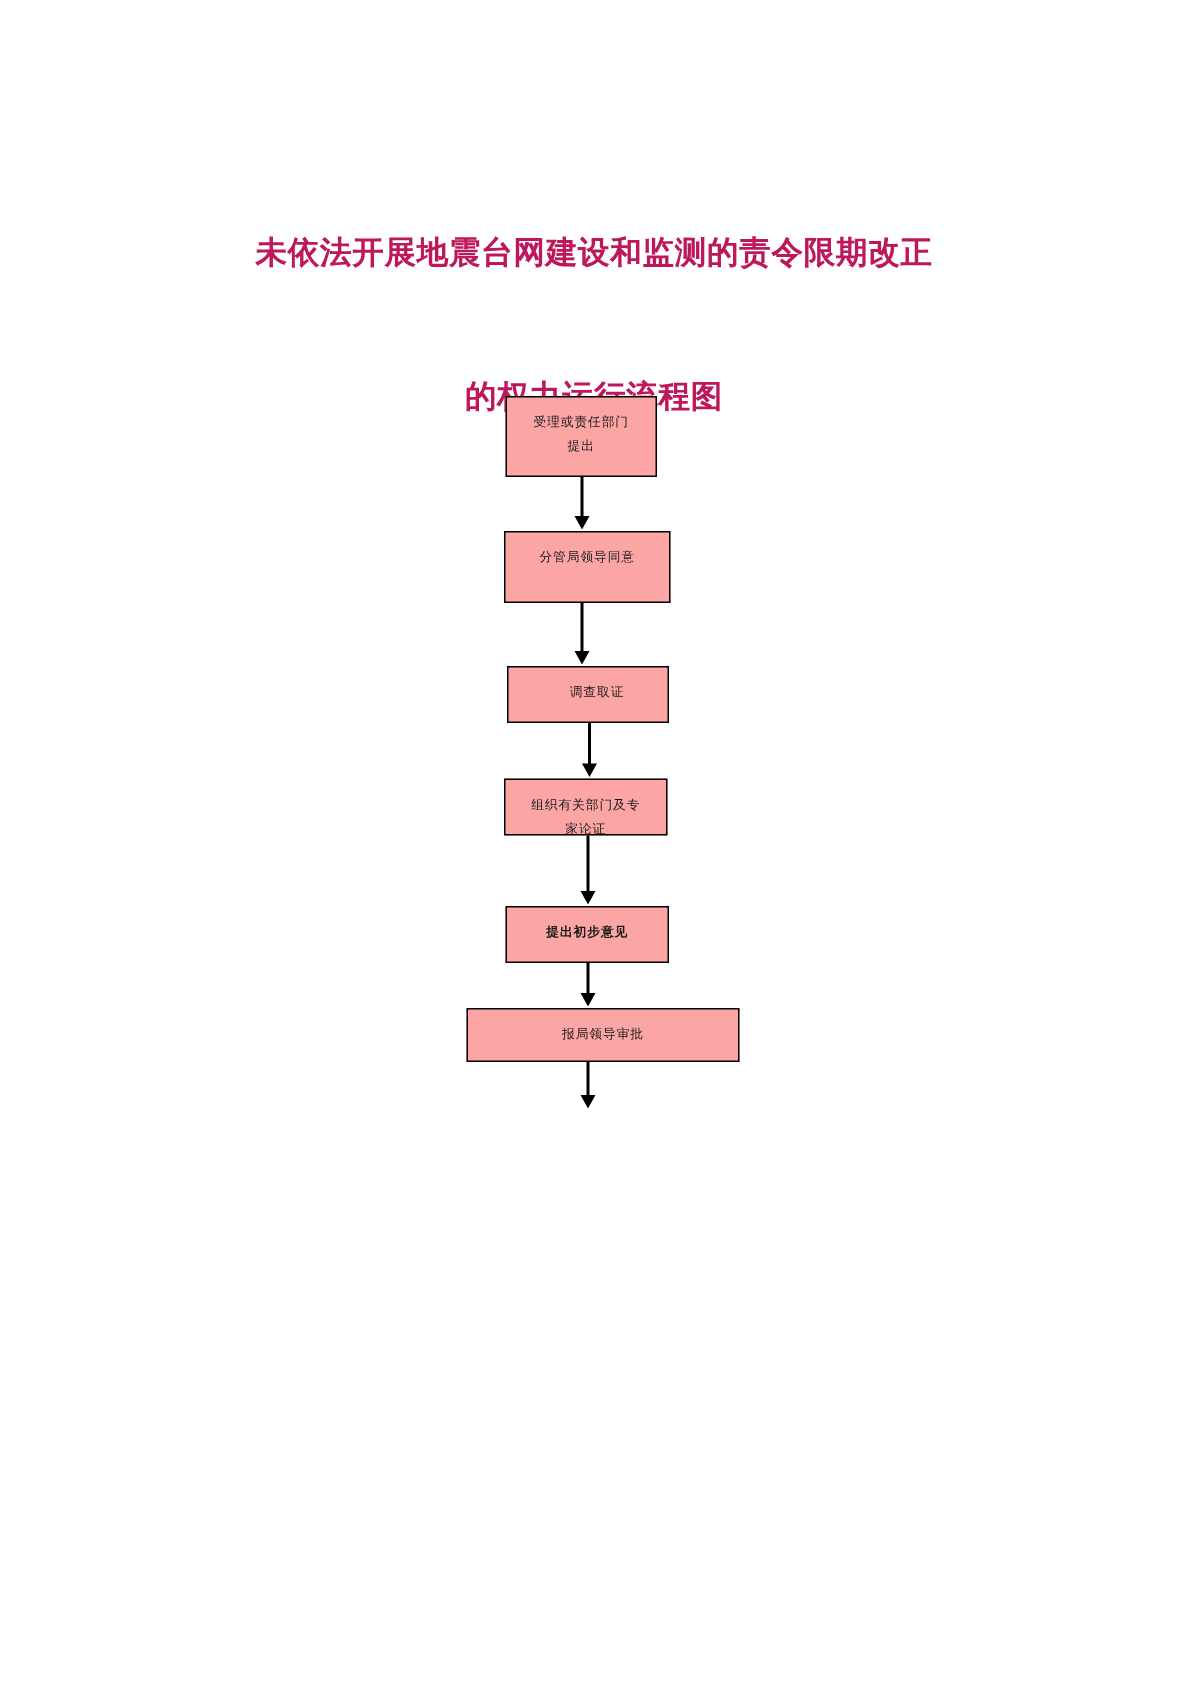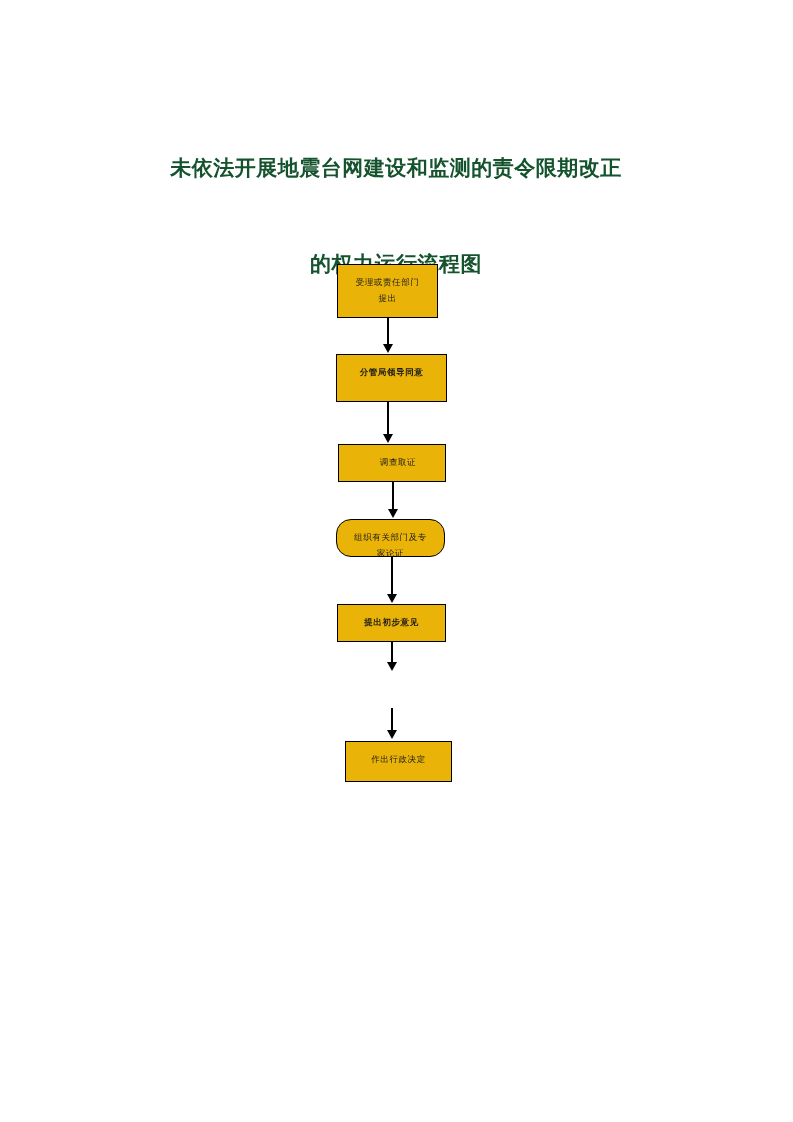--- a/index.html
+++ b/index.html
@@ -27,62 +27,62 @@
     position: absolute;
     left: 96px;
     top: 96px;
     width: 600px;
     text-align: center;
     font-size: 21px;
     font-weight: bold;
     line-height: 48px;
     letter-spacing: 0.5px;
     font-family: "DejaVu Sans", "Liberation Sans", sans-serif;
-    color: #14532d;
+    color: #be185d;
     white-space: pre-line;
   }
   .title-line {
     display: block;
   }
 
   
   .flowchart {
     position: absolute;
     left: 0;
     top: 0;
     width: 793px;
     height: 1122px;
   }
 
   .node {
     position: absolute;
     box-sizing: border-box;
     border: 1.6px solid #000000;
-    background: #eab308;
+    background: #fca5a5;
     display: flex;
     justify-content: center;
     align-items: flex-start;
     text-align: center;
   }
   .node-label {
     display: block;
     font-size: 8.5px;
     line-height: 16px;
     letter-spacing: 0.6px;
     color: #1a1a1a;
     white-space: pre-line;
     padding-top: 9px;
     font-family: "DejaVu Sans", "Liberation Sans", sans-serif;
   }
 
   
   #node-1 { left: 337px; top: 264px; width: 101px; height: 54px; }
-  #node-2 { left: 336px; top: 354px; width: 111px; height: 48px; font-weight: bold; }
+  #node-2 { left: 336px; top: 354px; width: 111px; height: 48px; }
   #node-3 { left: 338px; top: 444px; width: 108px; height: 38px; padding-left: 12px; }
-  #node-4 { left: 336px; top: 519px; width: 109px; height: 38px; border-radius: 15px; }
+  #node-4 { left: 336px; top: 519px; width: 109px; height: 38px; }
   #node-5 { left: 337px; top: 604px; width: 109px; height: 38px; font-weight: bold; }
   #node-6 { left: 311px; top: 672px; width: 182px; height: 36px; }
   #node-7 { left: 345px; top: 741px; width: 107px; height: 41px; }
 
   
   .connector {
     position: absolute;
     width: 2px;
     background: #000000;
   }
@@ -145,21 +145,21 @@
     </div>
     <div class="connector" id="conn-4"></div>
     <div class="arrow-head" id="head-4"></div>
 
     <div class="node" id="node-5">
       <span class="node-label">提出初步意见</span>
     </div>
     <div class="connector" id="conn-5"></div>
     <div class="arrow-head" id="head-5"></div>
 
+    <div class="node" id="node-6">
+      <span class="node-label">报局领导审批</span>
+    </div>
     <div class="connector" id="conn-6"></div>
     <div class="arrow-head" id="head-6"></div>
 
-    <div class="node" id="node-7">
-      <span class="node-label">作出行政决定</span>
-    </div>
 
   </div>
 </div>
 
 </body></html>

